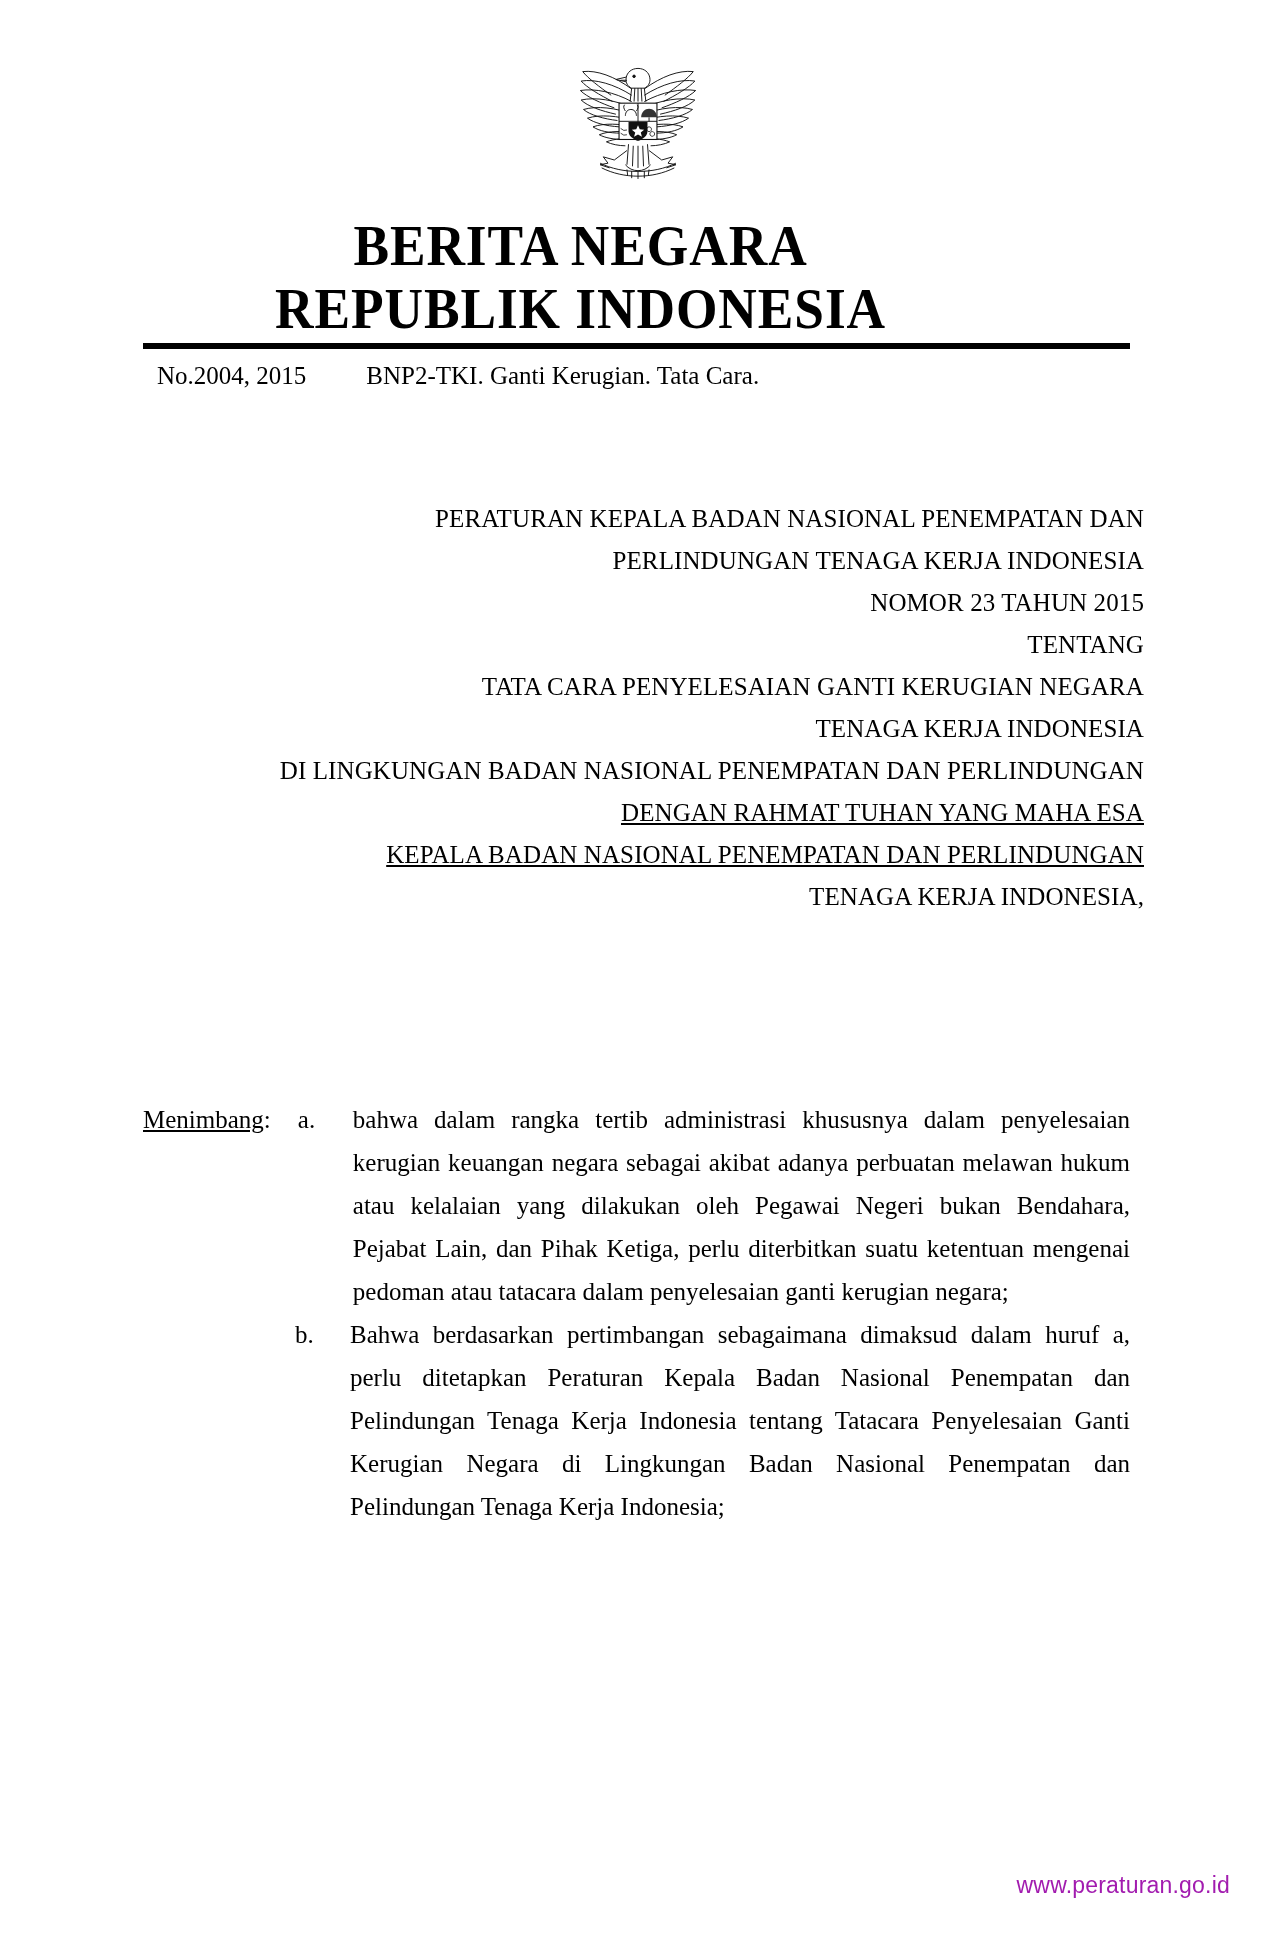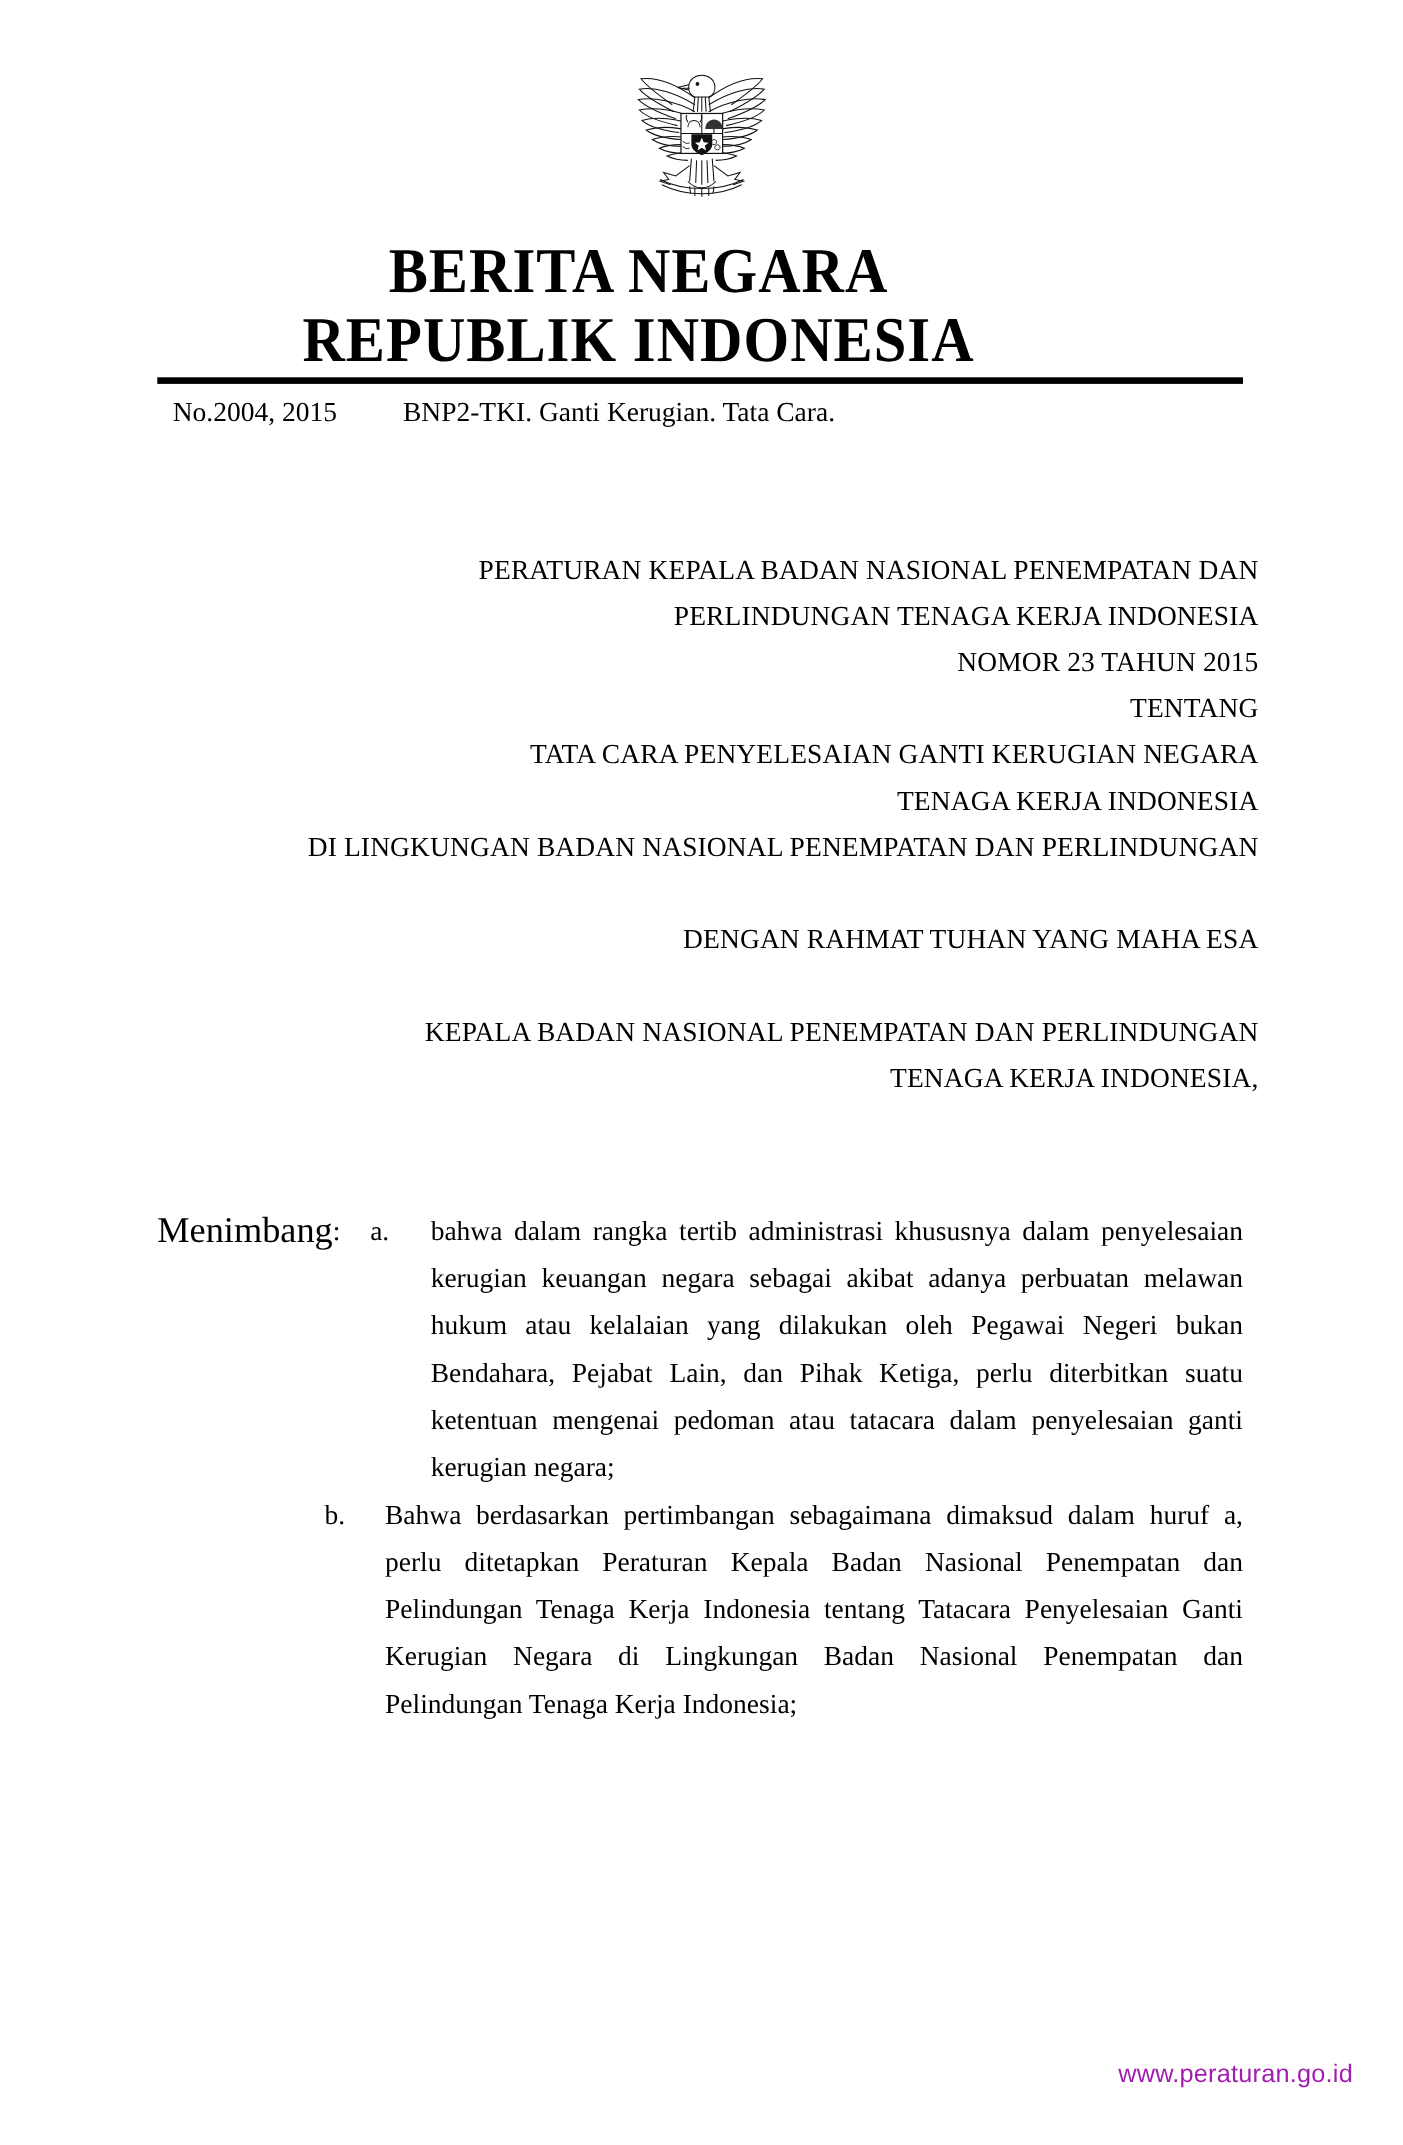--- a/index.html
+++ b/index.html
@@ -90,39 +90,40 @@
     width: 987px;
     text-align: right;
   }
   .title-block .tline {
     font-size: 25px;
     line-height: 42px;
     letter-spacing: 0.1px;
     white-space: nowrap;
   }
   .title-block .tline.gap-before {
-    margin-top: 42px;
+    text-decoration: underline;
   }
 
   
   .considering {
     position: absolute;
     left: 143px;
     top: 1098px;
     width: 987px;
   }
   .cons-row {
     display: flex;
     align-items: flex-start;
   }
   .cons-label {
     flex: 0 0 118px;
-    font-size: 33px;
+    font-size: 25px;
     line-height: 43px;
     font-family: "Liberation Serif", "DejaVu Serif", serif;
+    text-decoration: underline;
   }
   .cons-colon {
     flex: 0 0 34px;
     font-size: 25px;
     line-height: 43px;
     text-align: left;
   }
   .cons-marker {
     flex: 0 0 55px;
     font-size: 25px;

